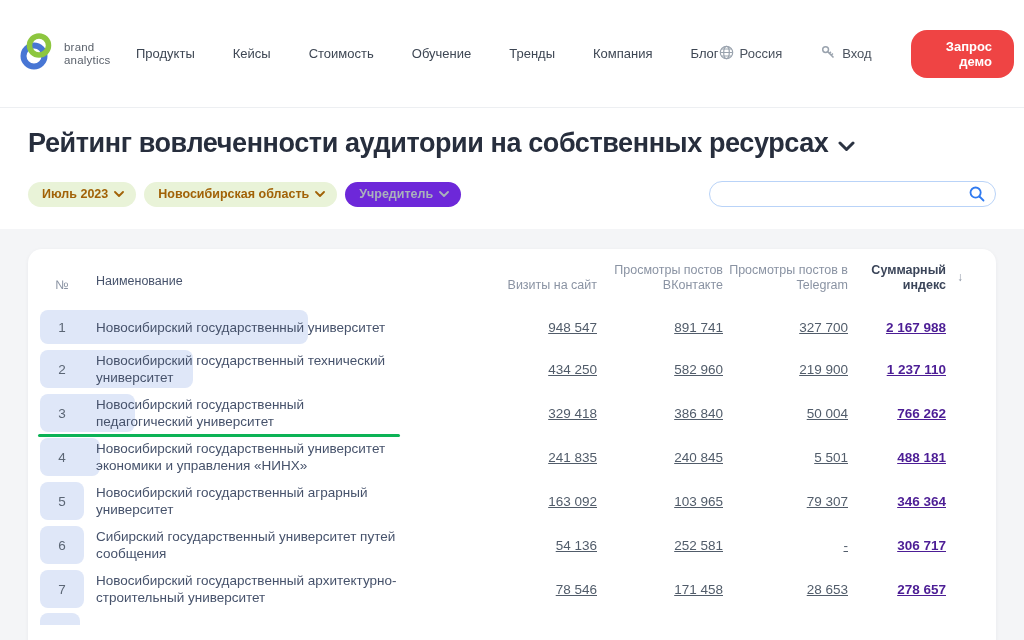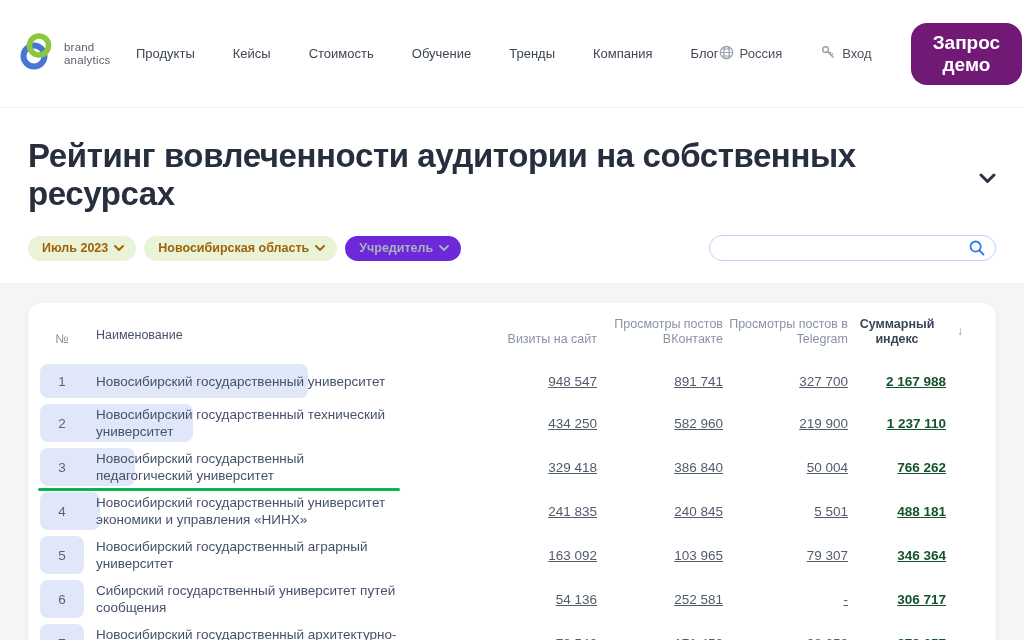--- a/index.html
+++ b/index.html
@@ -9,27 +9,27 @@
   
   .topbar { height:108px; background:#fff; border-bottom:1px solid #edeff2;
     display:flex; align-items:center; padding:0 10px 0 18px; }
   .logo { display:flex; align-items:center; gap:6px; width:118px; flex:none; cursor:pointer; }
   .logo-text { font-size:11.5px; line-height:12.5px; color:#5b626c; letter-spacing:.2px; }
   .nav { display:flex; align-items:center; gap:38px; }
   .nav-item { font-size:13px; color:#3d4653; cursor:pointer; white-space:nowrap; }
   .topbar-right { margin-left:auto; display:flex; align-items:center; gap:39px; }
   .tb-link { display:flex; align-items:center; gap:6px; font-size:13px; color:#4a525e; cursor:pointer; }
   .tb-link svg { color:#9aa3ae; }
-  .cta-btn { background:#701a75; color:#fff; border:none; border-radius:16px;
-    font-family:inherit; font-size:19px; font-weight:bold; padding:9px 22px; cursor:pointer; }
+  .cta-btn { background:#ef4444; color:#fff; border:none; border-radius:16px;
+    font-family:inherit; font-size:13px; font-weight:bold; padding:9px 22px; cursor:pointer;text-align:right; }
 
   
   .white-zone { background:#fff; padding:20px 28px 22px 28px; }
-  .page-title { font-size:33px; font-weight:800; letter-spacing:-.4px; color:#272e3d;
-    display:flex; align-items:center; gap:10px; cursor:pointer;margin-top:9px; }
+  .page-title { font-size:27px; font-weight:800; letter-spacing:-.4px; color:#272e3d;
+    display:flex; align-items:center; gap:10px; cursor:pointer; }
   .page-title svg { margin-top:6px; flex:none; }
   .filters-row { display:flex; align-items:center; margin-top:22px; }
   .pill { height:25px; border-radius:13px; display:inline-flex; align-items:center; gap:6px;
     padding:0 12px 0 14px; font-size:12.5px; font-weight:bold; margin-right:8px; cursor:pointer; white-space:nowrap; }
   .pill.green { background:#e9f3d8; color:#a16207; }
   .pill.gray  { background:#6d28d9; color:#a9b1bb; }
   .search-wrap { margin-left:auto; position:relative; }
   .search-input { width:287px; height:26px; border:1px solid #b9d3f8; border-radius:14px;
     outline:none; padding:0 34px 0 14px; font-size:13px; color:#3d4653; font-family:inherit; }
   .search-icon { position:absolute; right:10px; top:4px; cursor:pointer; }
@@ -38,32 +38,32 @@
   .gray-zone { background:#f4f5f7; height:415px; padding:20px 28px 0 28px; }
   .card { background:#fff; border-radius:14px 14px 0 0; height:100%;
     box-shadow:0 1px 4px rgba(40,48,60,.05); padding:14px 50px 0 12px; overflow:hidden; }
 
   .tgrid { display:grid; grid-template-columns:44px minmax(0,1fr) 189px 126px 125px 98px; align-items:center; }
   .thead { align-items:end; padding-bottom:14px; }
   .th { font-size:12.5px; color:#8a93a3; line-height:15px; }
   .th.c-num { text-align:center; }
   .th.c-name { padding-left:12px; }
   .th.r { text-align:right; }
-  .th.c-index { font-weight:bold; color:#3b4559; position:relative;text-align:center; }
+  .th.c-index { font-weight:bold; color:#3b4559; position:relative; }
   .sort-arrow { position:absolute; right:-17px; top:50%; transform:translateY(-54%);
     font-weight:normal; color:#8a93a3; font-size:12px; cursor:pointer; }
 
   .trow { position:relative; min-height:40px; padding:2px 0; cursor:pointer; }
   .trow .bar { position:absolute; left:0; top:50%; transform:translateY(-50%);
     height:calc(100% - 6px); min-height:34px; background:#dfe7f8; border-radius:8px; z-index:0; }
   .cell { position:relative; z-index:1; font-size:13.5px; color:#515c6a; }
   .c-rank { text-align:center; color:#5b6675; }
   .c-name { padding:3px 10px 3px 12px; color:#46526b; line-height:17px; }
   .cell.r { text-align:right; white-space:nowrap;text-decoration:underline; }
-  .c-index { font-weight:bold; color:#14532d; }
+  .c-index { font-weight:bold; color:#4c1d95; }
   .green-underline { position:absolute; left:-2px; bottom:-2px; width:362px; height:3px;
     background:#0cb356; border-radius:2px; z-index:2; }
   .partial-bar { margin-top:2px; width:40px; height:12px; background:#dfe7f8; border-radius:8px 8px 0 0; }
 </style>
 </head>
 <body>
 
 <header class="topbar">
   <div class="logo">
     <span>

